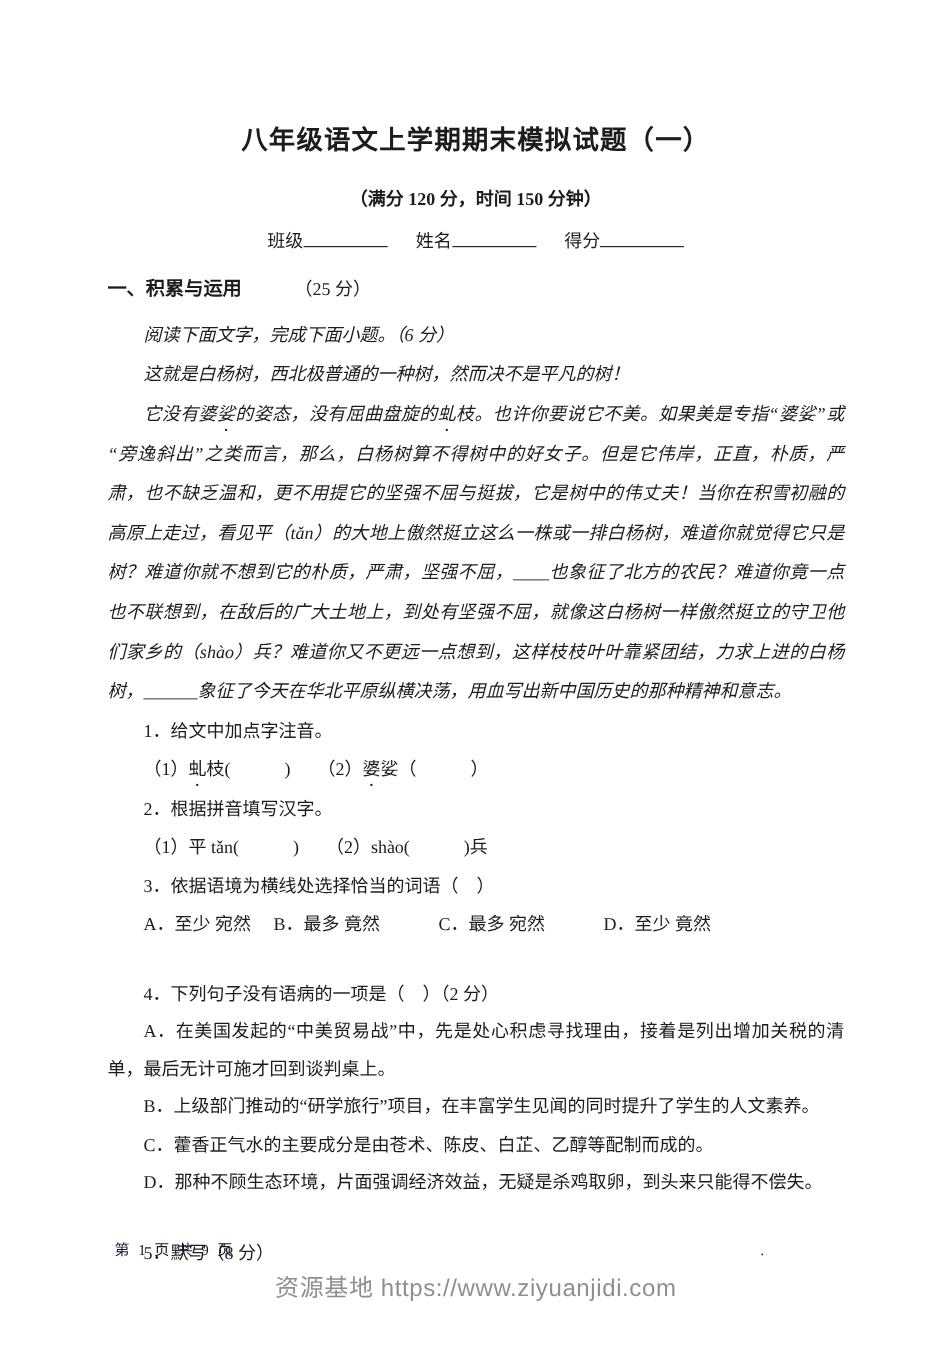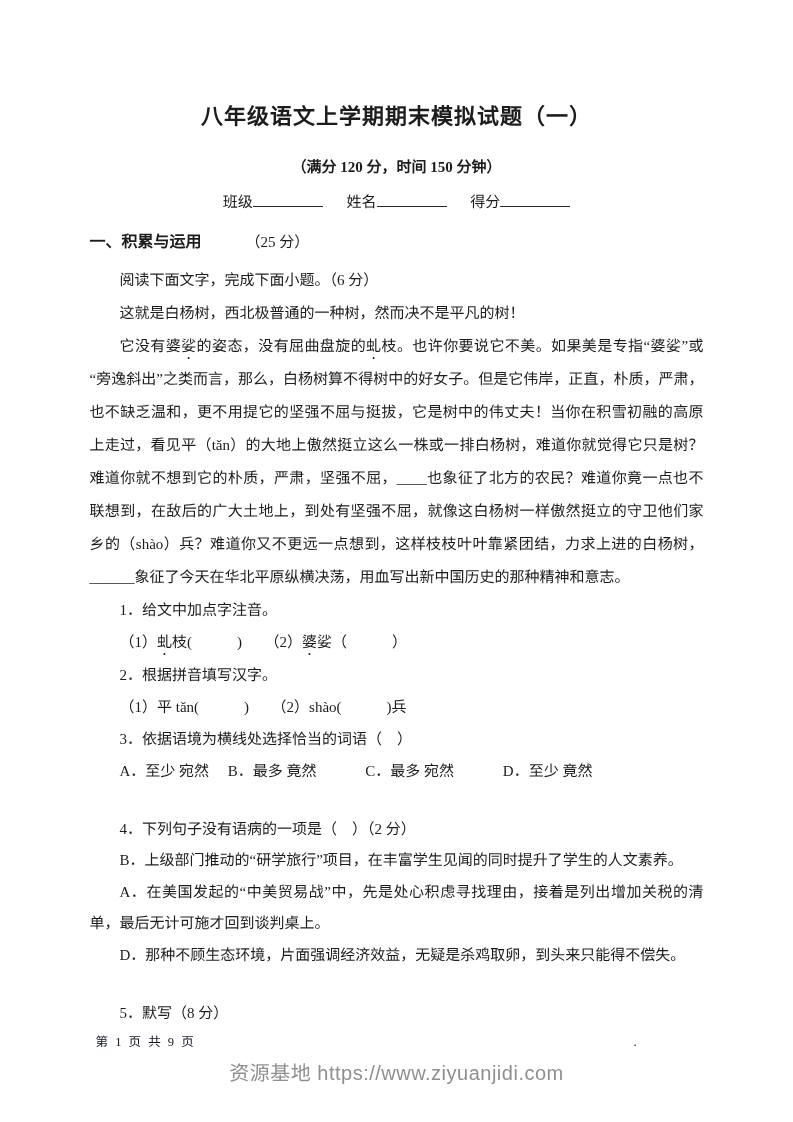--- a/index.html
+++ b/index.html
@@ -46,21 +46,21 @@
     vertical-align: baseline;
   }
   .section-heading {
     margin-top: 17px;
     font-size: 16px;
     line-height: 24px;
   }
   .section-heading .sec-bold { font-weight: bold; }
   .section-heading .sec-score { font-weight: normal; font-size: 15px; padding-left: 44px; }
   p { margin: 0; }
-  .body-line { line-height: 33px; text-indent: 2em; }
+  .body-line { line-height: 33px; text-indent: 2em; font-style: italic; }
   .intro { margin-top: 10px; }
   .kai { }
   .justify { text-align: justify; }
   .qline { line-height: 32px; text-indent: 2em; white-space: pre-wrap; }
   .q4block { margin-top: 26px; }
   .q4opt { line-height: 31.5px; text-indent: 2em; text-align: justify; }
   .q5 { margin-top: 26px; }
   .emph {
     font-style: inherit;
     -webkit-text-emphasis-style: dot;
@@ -127,22 +127,23 @@
   <p class="qline">2．根据拼音填写汉字。</p>
 
   <p class="qline">（1）平 tǎn(　　　)　　（2）shào(　　　)兵</p>
 
   <p class="qline">3．依据语境为横线处选择恰当的词语（　）</p>
 
   <p class="qline">A．至少 宛然　 B．最多 竟然　　　 C．最多 宛然　　　 D．至少 竟然</p>
 
   <p class="qline q4block">4．下列句子没有语病的一项是（　）（2 分）</p>
 
+  <p class="q4opt">A．在美国发起的“中美贸易战”中，先是处心积虑寻找理由，接着是列出增加关税的清单，最后无计可施才回到谈判桌上。</p>
   <p class="q4opt">B．上级部门推动的“研学旅行”项目，在丰富学生见闻的同时提升了学生的人文素养。</p>
-  <p class="q4opt">A．在美国发起的“中美贸易战”中，先是处心积虑寻找理由，接着是列出增加关税的清单，最后无计可施才回到谈判桌上。</p>
+  <p class="q4opt">C．藿香正气水的主要成分是由苍术、陈皮、白芷、乙醇等配制而成的。</p>
   <p class="q4opt">D．那种不顾生态环境，片面强调经济效益，无疑是杀鸡取卵，到头来只能得不偿失。</p>
 
   <p class="qline q5">5．默写（8 分）</p>
 
   <div class="footer-pageinfo">第 1 页 共 9 页</div>
   <div class="footer-dot">.</div>
 
   <div class="watermark">资源基地 https://www.ziyuanjidi.com</div>
 
 </div>

